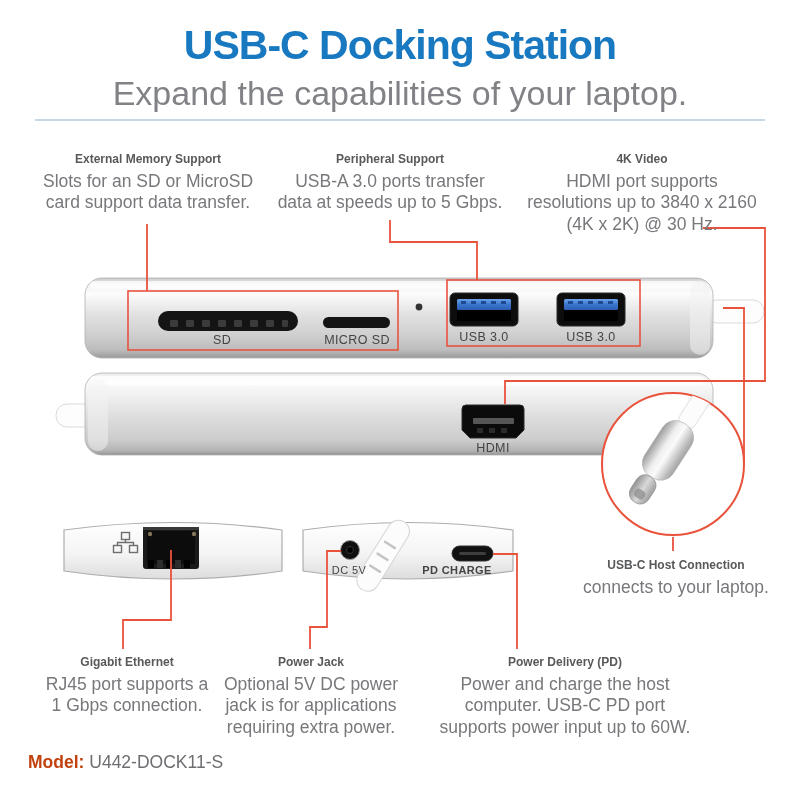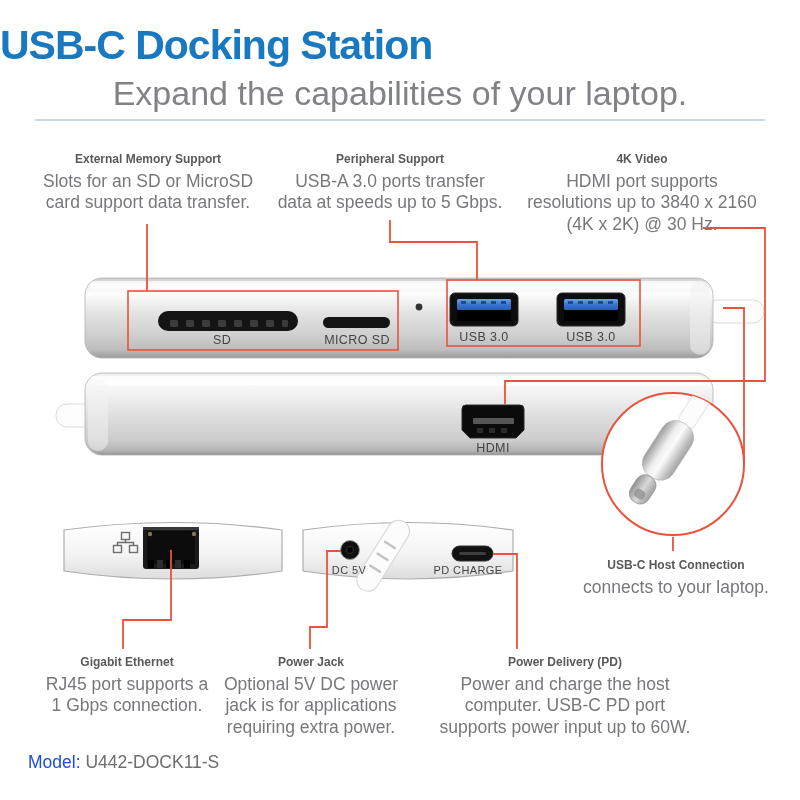--- a/index.html
+++ b/index.html
@@ -1,35 +1,35 @@
 <!DOCTYPE html>
 <html><head>
 <meta charset="utf-8">
 <style>
   html,body{margin:0;padding:0;background:#ffffff;}
   .stage{position:relative;width:800px;height:800px;background:#ffffff;overflow:hidden;
          font-family:"Liberation Sans",sans-serif;}
   .art{position:absolute;left:0;top:0;z-index:1;}
   
-  .title{position:absolute;left:0;top:22px;width:800px;z-index:2;
+  .title{position:absolute;left:0;top:22px;width:800px;text-align:center;z-index:2;
          font-size:41px;font-weight:bold;letter-spacing:-1px;color:#1878c0;}
   .subtitle{position:absolute;left:0;top:74px;width:800px;text-align:center;z-index:2;
             font-size:34px;font-weight:400;color:#808285;}
   .divider{position:absolute;left:35px;top:119px;width:730px;height:2px;background:#c6d8e6;z-index:2;}
   
   .callout{position:absolute;transform:translateX(-50%);text-align:center;z-index:2;}
   .callout-title{font-size:12px;font-weight:bold;color:#58595b;line-height:21.5px;}
   .callout-line{font-size:17.5px;color:#77787b;line-height:21.5px;}
   
   .plabel{position:absolute;transform:translateX(-50%);z-index:2;color:#434446;
           font-size:12.5px;font-weight:500;letter-spacing:0.4px;white-space:nowrap;}
   .plabel.small{font-size:11px;}
   
   .model{position:absolute;left:28px;top:752px;font-size:17.5px;z-index:2;}
-  .model-label{font-weight:normal;color:#1d4ed8;}
+  .model-label{font-weight:bold;color:#c2410c;}
   .model-value{color:#6d6e71;}
 </style>
 </head>
 <body>
 
 <div class="stage">
 
   <div class="title">USB-C Docking Station</div>
   <div class="subtitle">Expand the capabilities of your laptop.</div>
   <div class="divider"></div>
@@ -245,20 +245,20 @@
     <div class="callout-line">computer. USB-C PD port</div>
     <div class="callout-line">supports power input up to 60W.</div>
   </div>
 
   <div class="plabel" style="left:222px;top:333px;">SD</div>
   <div class="plabel" style="left:357px;top:333px;">MICRO SD</div>
   <div class="plabel" style="left:484px;top:330px;">USB 3.0</div>
   <div class="plabel" style="left:591px;top:330px;">USB 3.0</div>
   <div class="plabel" style="left:493px;top:441px;">HDMI</div>
   <div class="plabel small" style="left:349px;top:564px;">DC 5V</div>
-  <div class="plabel small" style="left:468px;top:564px;">PD CHARGE</div>
+  <div class="plabel small" style="left:457px;top:564px;font-weight:bold;">PD CHARGE</div>
 
   <div class="model">
     <span class="model-label">Model:</span>
     <span class="model-value">U442-DOCK11-S</span>
   </div>
 
 </div>
 
 </body></html>

